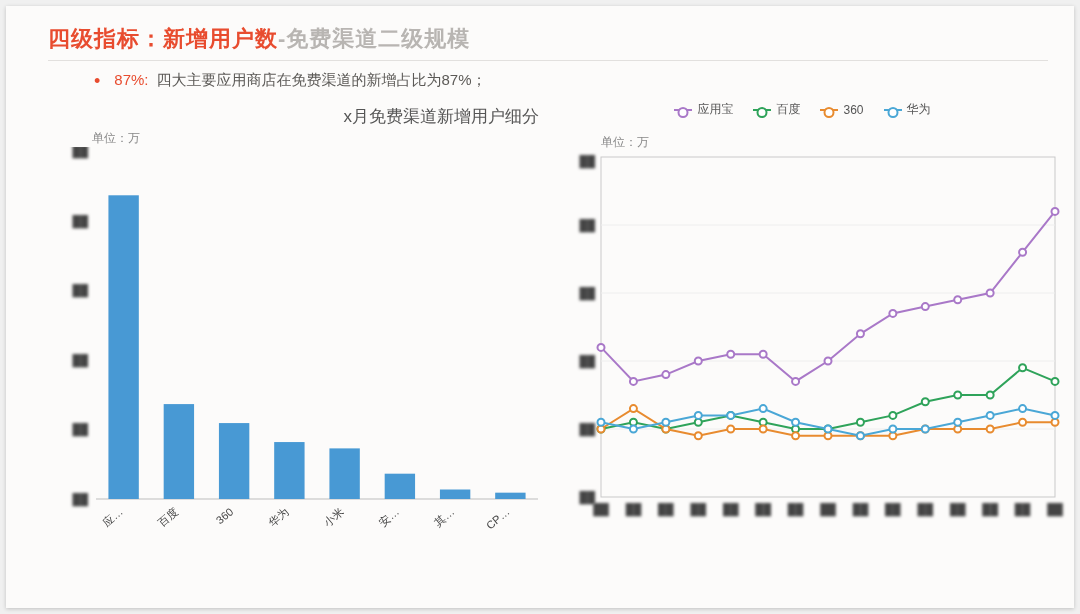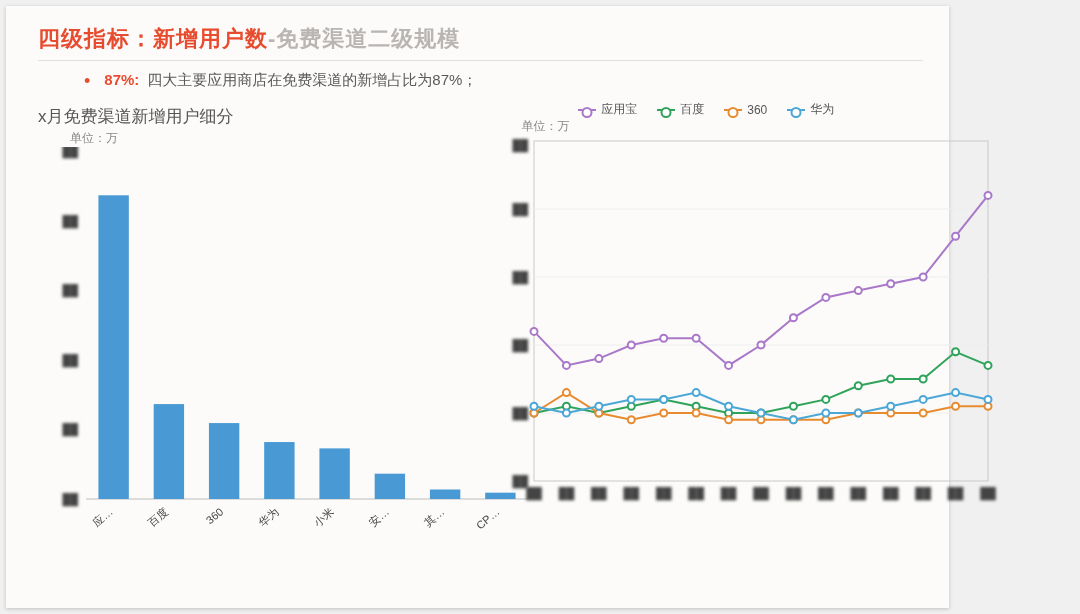--- a/index.html
+++ b/index.html
@@ -4,44 +4,44 @@
 <style>
   html,body{margin:0;padding:0;}
   body{
     width:1080px;height:614px;
     font-family:"Microsoft YaHei","PingFang SC","Hiragino Sans GB",sans-serif;
     background:#f0f0f0;
     box-sizing:border-box;
     padding:6px;
   }
   .page{
-    width:943px;height:602px;
+    width:1068px;height:602px;
     background:#fcfbfa;
     box-shadow:0 1px 4px rgba(0,0,0,.2);
     box-sizing:border-box;
-    padding:18px 26px 12px 32px;
+    padding:18px 26px 12px 42px;
     position:relative;
   }
   .title-row{font-size:22px;font-weight:600;letter-spacing:1px;padding-bottom:6px;border-bottom:1px solid #e2e0de;}
   .title-red{color:#e84c2f;}
   .title-gray{color:#b8b5b2;}
   .bullets{margin:10px 0 8px 6px;font-size:15px;color:#5c5a57;}
   .bullets li{list-style:none;margin:4px 0;display:flex;align-items:flex-start;}
   .bullets li::before{content:"•";color:#e84c2f;font-size:18px;margin-right:14px;line-height:20px;}
-  .pct{color:#e84c2f;font-weight:700;margin-right:8px;}
+  .pct{color:#e84c2f;font-weight:400;margin-right:8px;}
   .charts-row{display:flex;gap:18px;margin-top:2px;}
   .chart-col{flex:1;min-width:0;}
-  .chart-title{text-align:left;font-size:17px;color:#555;margin:6px 0 2px;}
-  .unit{font-size:12px;color:#888;margin-left:32px;}
+  .chart-title{text-align:right;font-size:17px;color:#555;margin:6px 0 2px;}
+  .unit{font-size:12px;color:#888;margin-left:44px;}
   svg{display:block;}
   .bar{fill:#4899d4;}
   .ytick{font-size:11px;fill:#444;filter:blur(1.4px);}
   .xtick{font-size:11px;fill:#444;}
   .xtick.blur{filter:blur(1.4px);}
-  .legend{display:flex;justify-content:center;gap:20px;font-size:12px;color:#555;margin:2px 0 0;}
+  .legend{display:flex;justify-content:center;gap:20px;font-size:12px;color:#555;margin:2px 0 16px;}
   .legend .item{display:flex;align-items:center;gap:5px;}
   .legend .sw{width:18px;height:0;border-top:2px solid;position:relative;}
   .legend .sw::before{content:"";position:absolute;left:50%;top:-4px;width:7px;height:7px;border-radius:50%;background:#fff;border:2px solid;transform:translateX(-50%);}
   .sw.c1{border-color:#a978c8;} .sw.c1::before{border-color:#a978c8;}
   .sw.c2{border-color:#2fa35a;} .sw.c2::before{border-color:#2fa35a;}
   .sw.c3{border-color:#e88b2f;} .sw.c3::before{border-color:#e88b2f;}
   .sw.c4{border-color:#4aa7d6;} .sw.c4::before{border-color:#4aa7d6;}
   .plot-frame{fill:none;stroke:#c9c9c9;}
 </style>
 </head>

